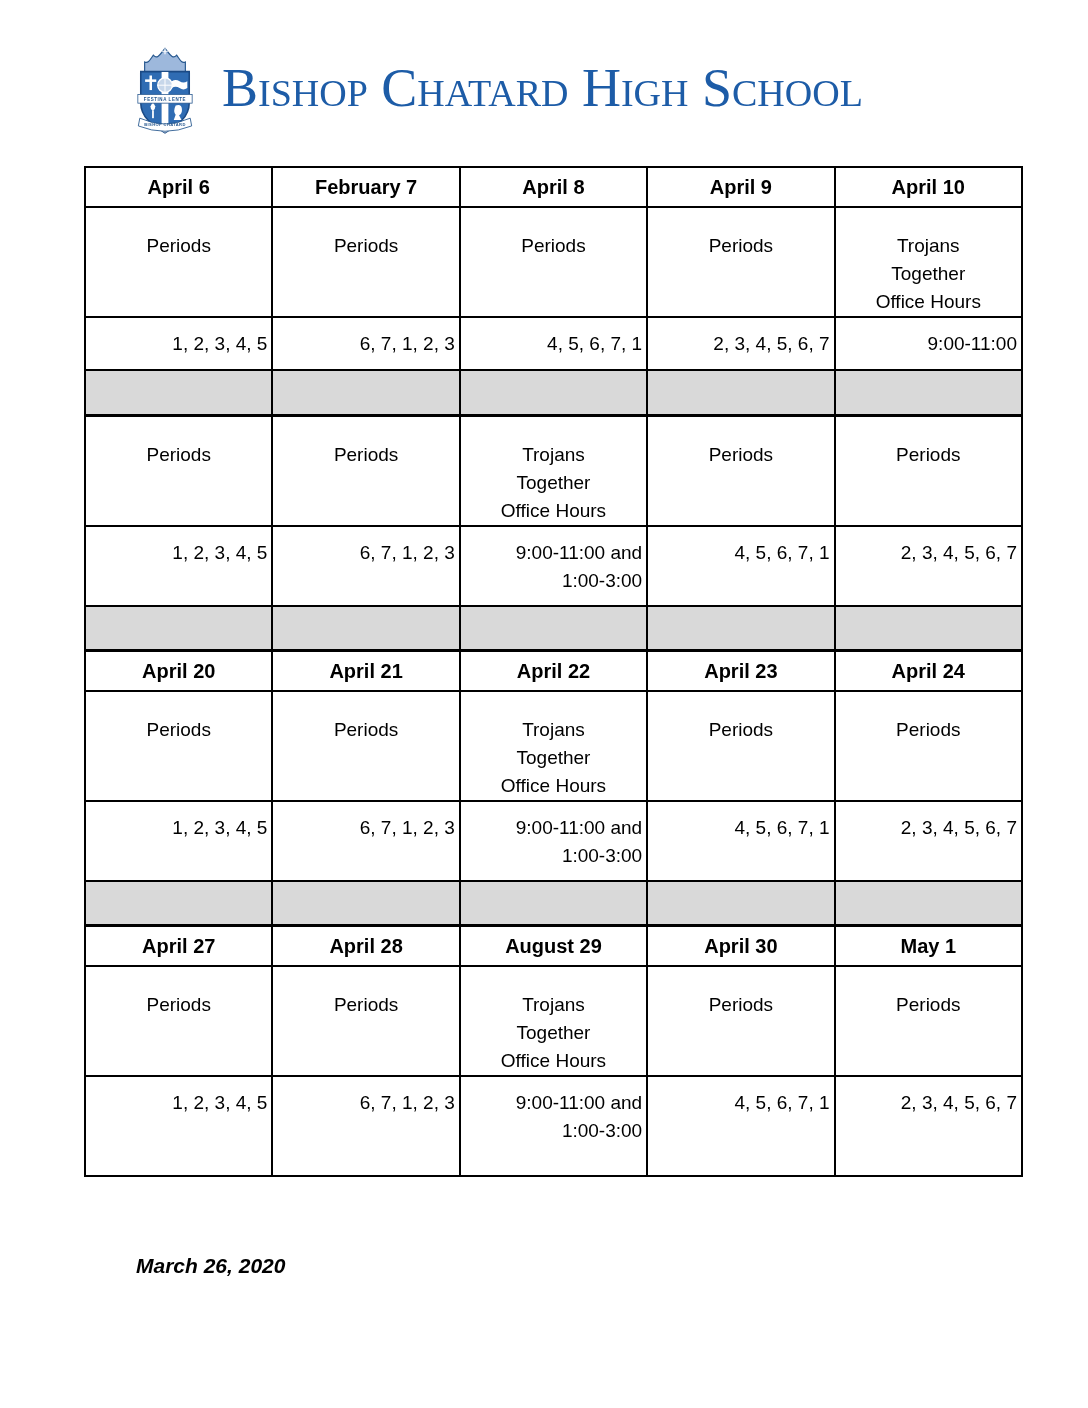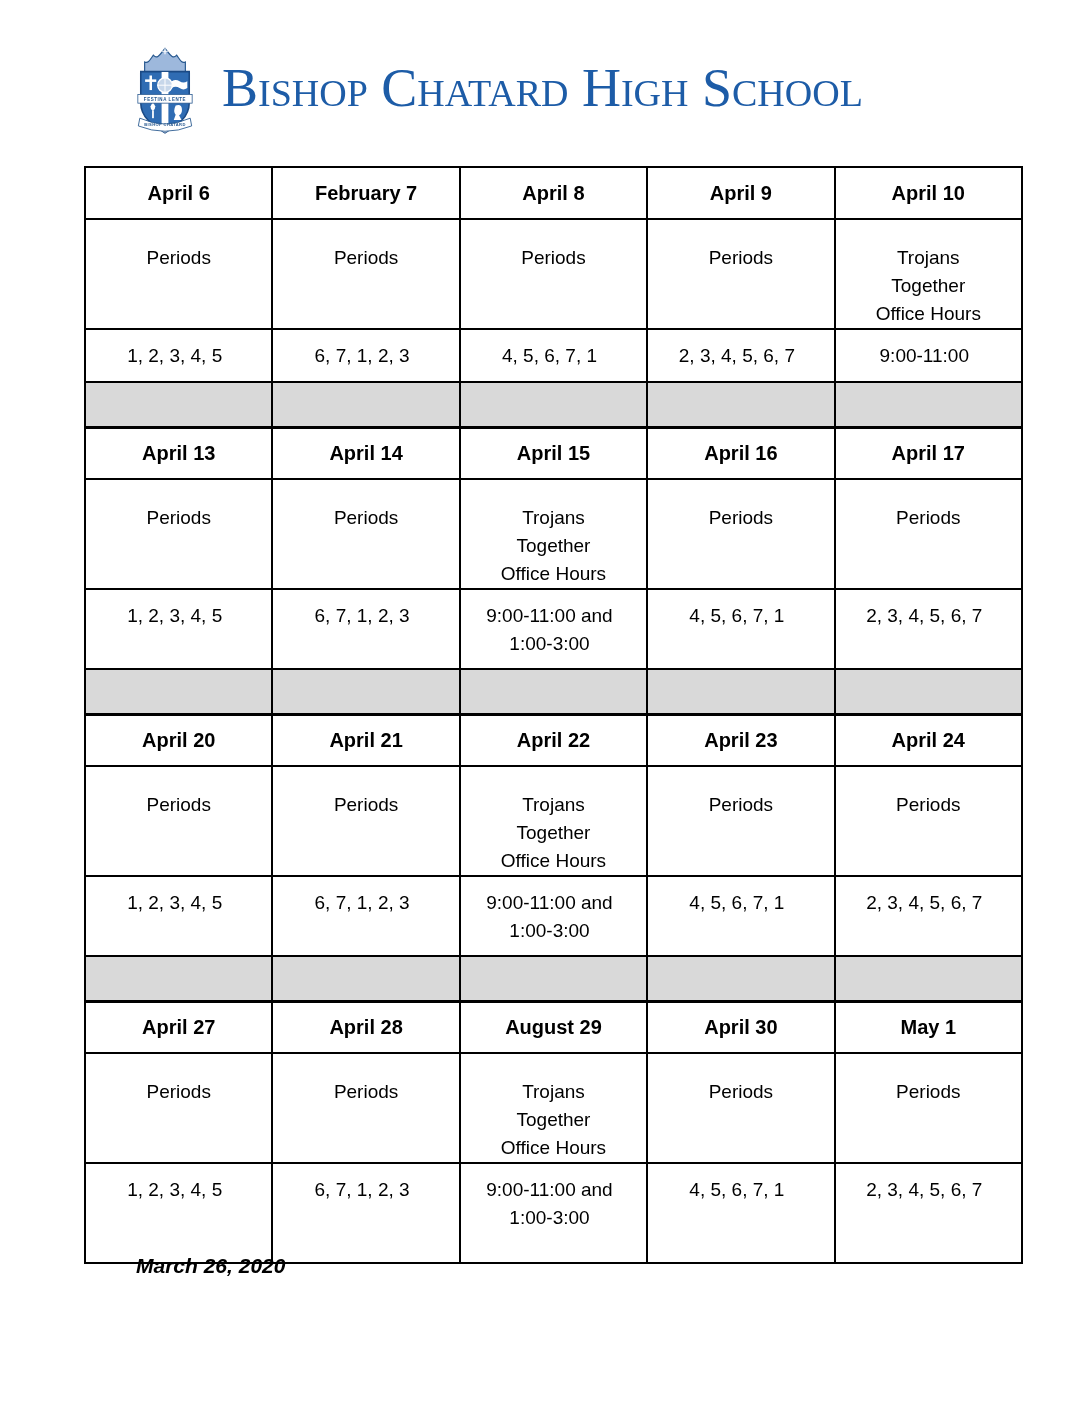--- a/index.html
+++ b/index.html
@@ -20,23 +20,23 @@
   }
 
   
   table.schedule { position:absolute; left:84px; top:166px; width:939px;
     border-collapse:collapse; table-layout:fixed; }
   table.schedule td {
     border:2px solid #000; box-sizing:border-box;
     font-size:19px; line-height:28px; text-align:center;
     vertical-align:middle; padding:0; white-space:pre-line;
   }
-  tr.date-row td { height:52px; font-weight:bold; font-size:20px; }
+  tr.date-row td { height:40px; font-weight:bold; font-size:20px; }
   tr.label-row td { height:103px; vertical-align:top; padding-top:24px; }
-  tr.value-row td { vertical-align:top; text-align:center; padding:12px 20px 0 12px; }
+  tr.value-row td { vertical-align:top; text-align:right; padding:12px 4px 0 12px; }
   tr.value-short td { height:53px; }
   tr.value-tall  td { height:80px; }
   tr.value-xtall td { height:100px; }
   tr.spacer-row td { height:45px; background:#d9d9d9; border-bottom-width:3px; }
 
   
   .footer-date {
     position:absolute; left:136px; top:1254px;
     font-style:italic; font-weight:bold; font-size:21px;
   }
@@ -131,27 +131,20 @@
       <td>9:00-11:00</td>
     </tr>
     <tr class="spacer-row">
       <td></td>
           <td></td>
           <td></td>
           <td></td>
           <td></td>
     </tr>
 
-    <tr class="date-row">
-      <td>April 13</td>
-      <td>April 14</td>
-      <td>April 15</td>
-      <td>April 16</td>
-      <td>April 17</td>
-    </tr>
     <tr class="label-row">
       <td>Periods</td>
       <td>Periods</td>
       <td>Trojans
 Together
 Office Hours</td>
       <td>Periods</td>
       <td>Periods</td>
     </tr>
     <tr class="value-row value-tall">

